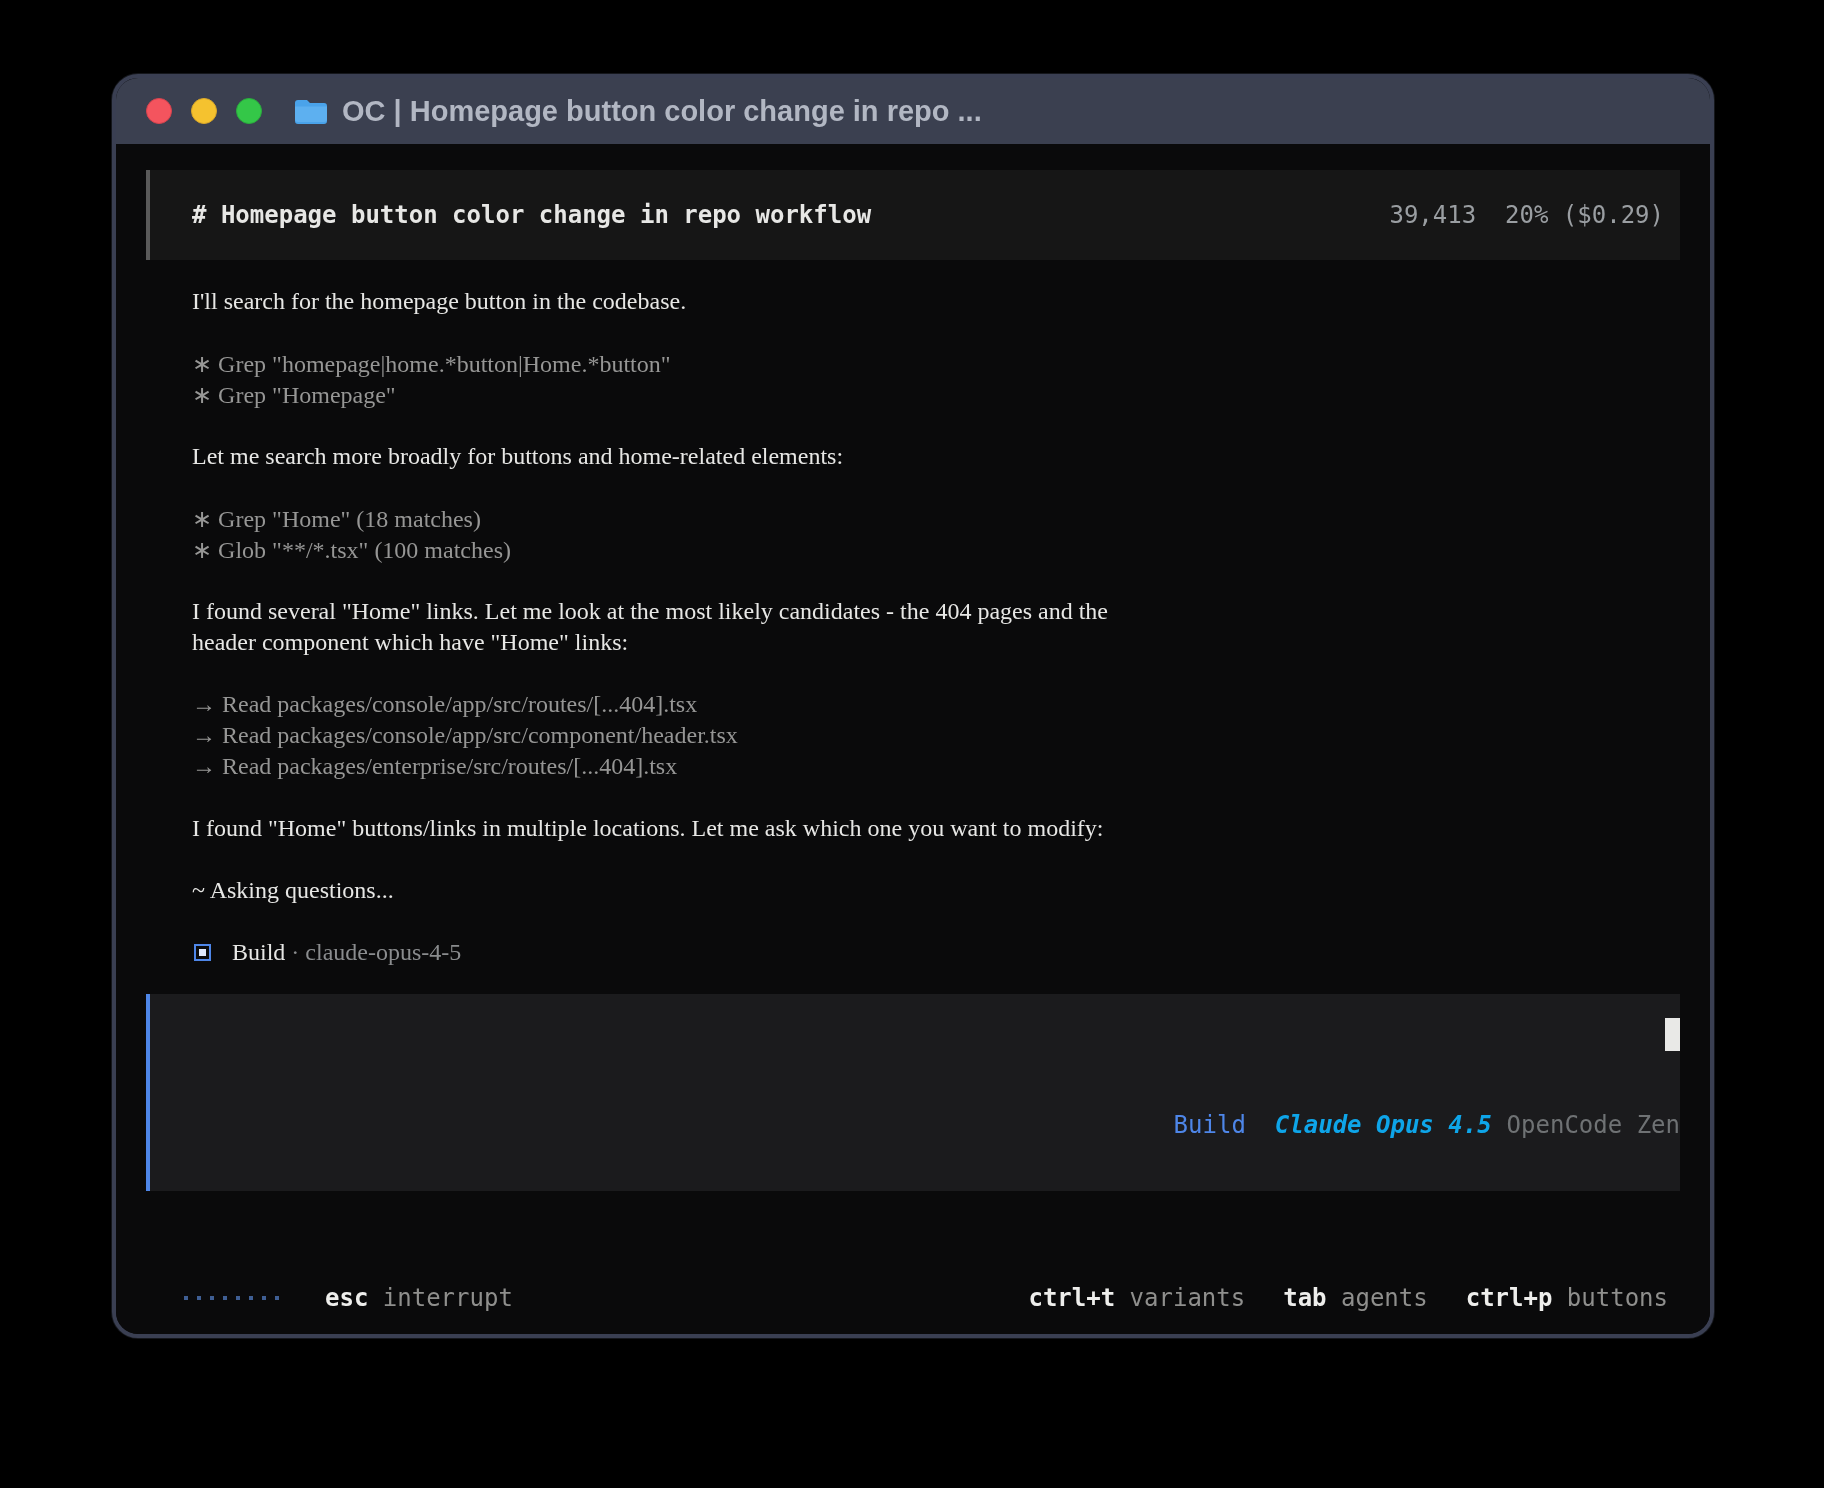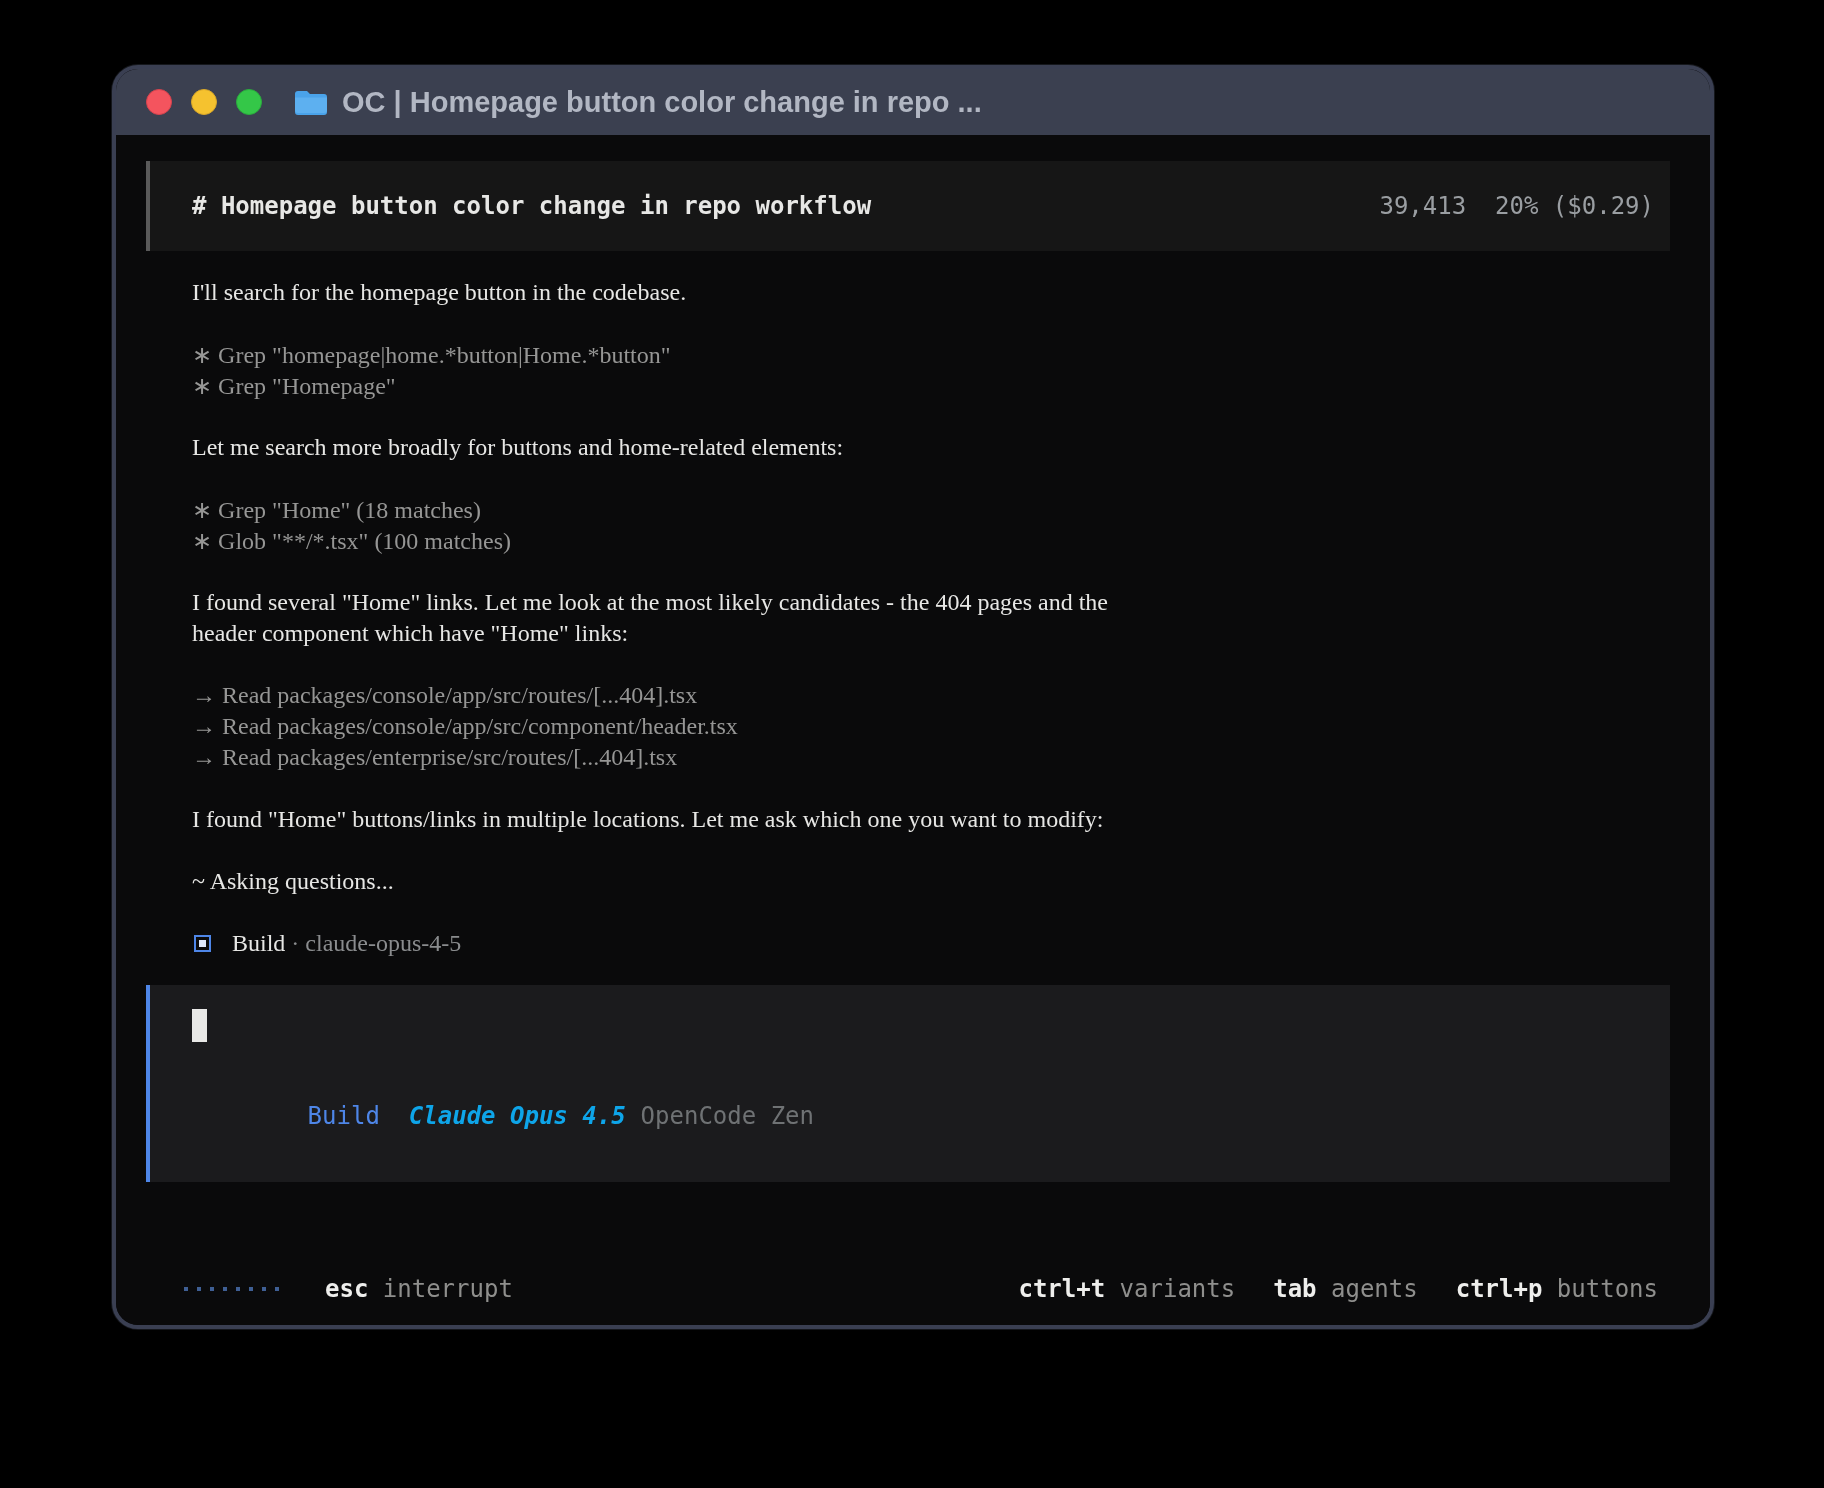--- a/index.html
+++ b/index.html
@@ -22,21 +22,21 @@
     --light-red:#f4545e;
     --light-yellow:#f5c22f;
     --light-green:#34c748;
     --folder-blue:#4aa3ea;
   }
   *{margin:0;padding:0;box-sizing:border-box;}
   html,body{width:1824px;height:1488px;background:#000;overflow:hidden;}
   body{font-family:"DejaVu Sans Mono",monospace;}
 
   .window{
-    position:absolute;left:112px;top:65px;width:1602px;height:1264px;
+    position:absolute;left:112px;top:74px;width:1602px;height:1264px;
     background:var(--terminal-bg);
     border:4px solid var(--window-border);
     border-radius:26px;
     overflow:hidden;
     display:flex;flex-direction:column;
     box-shadow:0 0 0 1px #555b6e40;
   }
   .titlebar{
     height:66px;flex:0 0 66px;background:var(--titlebar);
     display:flex;align-items:center;padding-left:30px;
@@ -50,21 +50,22 @@
   .wtitle{
     margin-left:14px;
     font-family:"Liberation Sans",sans-serif;
     font-weight:bold;font-size:29px;color:var(--title-grey);
     white-space:nowrap;
   }
 
   .content{
     flex:1 1 auto;display:flex;flex-direction:column;
     background:var(--terminal-bg);
-    padding:26px 40px 0 30px;
+    padding:26px 30px 0 30px;
+    text-align:right;
   }
   .block{
     border-left:4px solid var(--header-border);
     background:var(--block-bg);
   }
   .header-block{
     height:90px;display:flex;align-items:center;justify-content:space-between;
     padding:0 16px 0 42px;
   }
   .h-title{font-size:24px;font-weight:bold;color:var(--text-primary);white-space:pre;}

